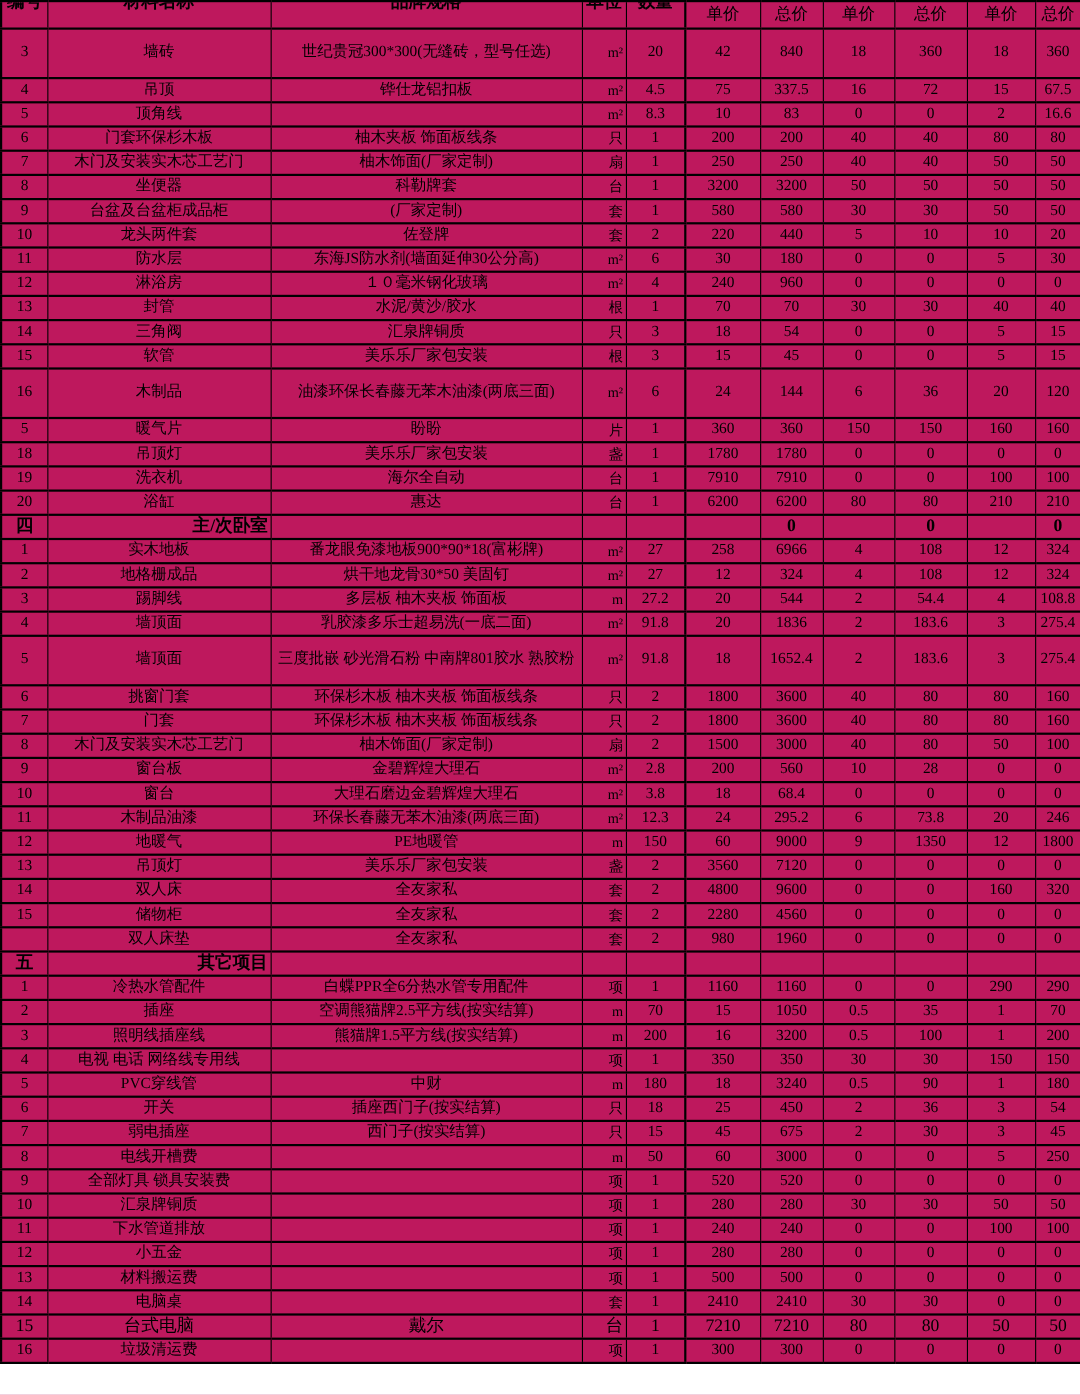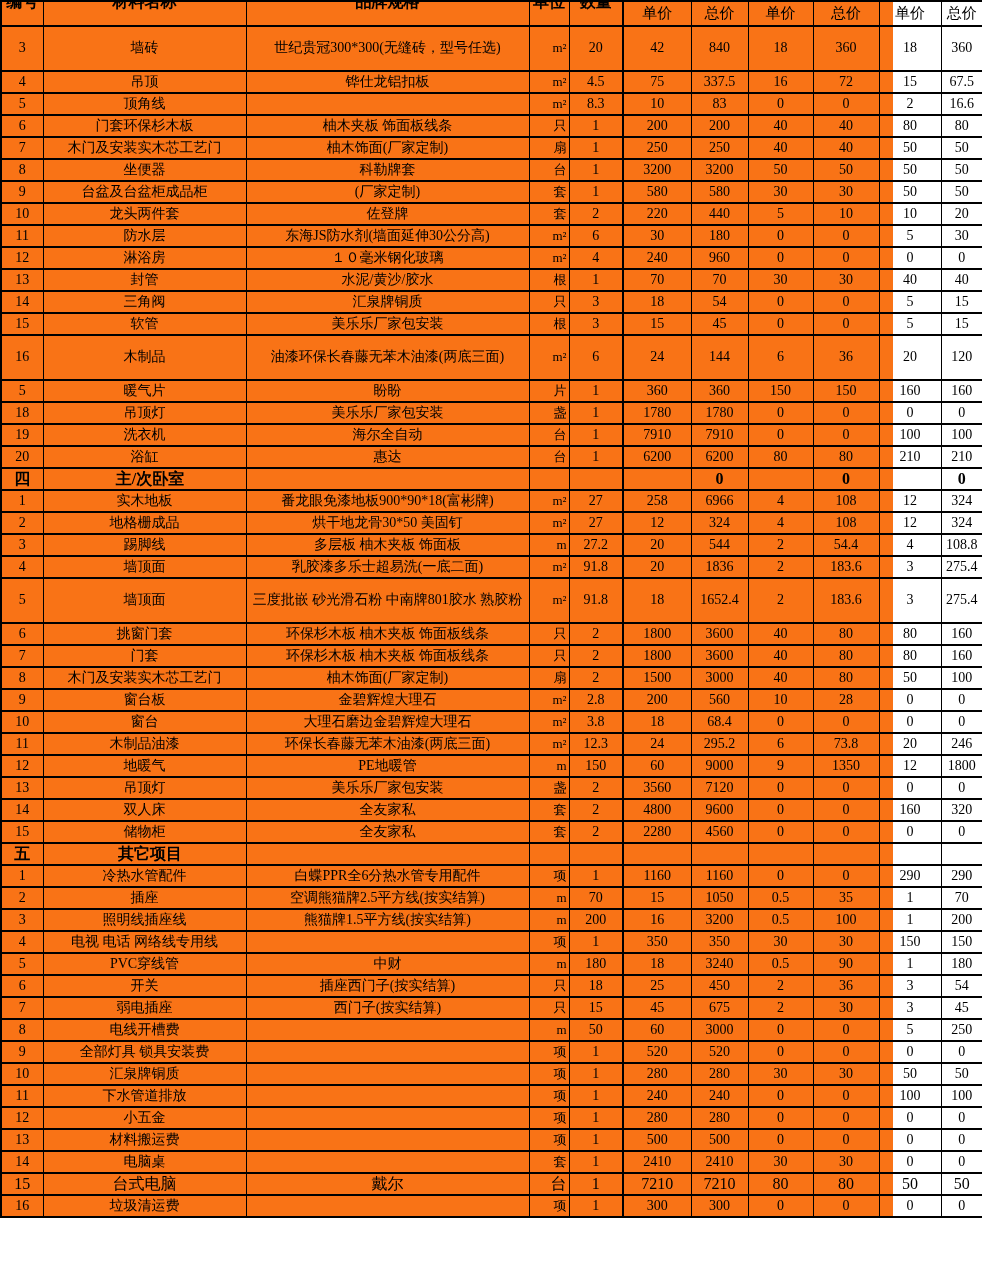--- a/index.html
+++ b/index.html
@@ -1,22 +1,22 @@
 <!DOCTYPE html>
 <html><head>
 <meta charset="utf-8">
 <style>
   html, body {
     margin: 0;
     padding: 0;
     background: #ffffff;
   }
   .sheet {
-    width: 893px;
-    background: #f97316;
+    width: 982px;
+    background: #be185d;
   }
   table.cost-table {
     border-collapse: collapse;
     table-layout: fixed;
     width: 982px;
     font-family: "Liberation Serif", "DejaVu Serif", serif;
     color: #000000;
     border: 2px solid #000000;
   }
   .cost-table th, .cost-table td {
@@ -51,21 +51,21 @@
   }
   .cost-table th.phead {
     font-weight: normal;
     font-size: 15px;
   }
   
   .cost-table tr.section td {
     font-weight: bold;
     font-size: 16px;
   }
-  .cost-table tr.section td.c-name { text-align: center; padding-left: 13px; }
+  .cost-table tr.section td.c-name { text-align: right; padding-left: 13px; }
   
   .cost-table tr.big td { font-size: 16px; }
   .cost-table td.c-unit { font-size: 13px; text-align: right; }
 </style>
 </head>
 <body>
 
 <div class="sheet">
   <table class="cost-table">
     <colgroup>
@@ -542,20 +542,33 @@
           <td class="c-spec">全友家私</td>
           <td class="c-unit">套</td>
           <td class="c-qty">2</td>
           <td class="c-p pbox">2280</td>
           <td class="c-t">4560</td>
           <td class="c-p">0</td>
           <td class="c-t">0</td>
           <td class="c-p">0</td>
           <td class="c-t">0</td>
         </tr>
+        <tr>
+          <td class="c-no"></td>
+          <td class="c-name">双人床垫</td>
+          <td class="c-spec">全友家私</td>
+          <td class="c-unit">套</td>
+          <td class="c-qty">2</td>
+          <td class="c-p pbox">980</td>
+          <td class="c-t">1960</td>
+          <td class="c-p">0</td>
+          <td class="c-t">0</td>
+          <td class="c-p">0</td>
+          <td class="c-t">0</td>
+        </tr>
         <tr class="section">
           <td class="c-no">五</td>
           <td class="c-name">其它项目</td>
           <td class="c-spec"></td>
           <td class="c-unit"></td>
           <td class="c-qty"></td>
           <td class="c-p pbox"></td>
           <td class="c-t"></td>
           <td class="c-p"></td>
           <td class="c-t"></td>

